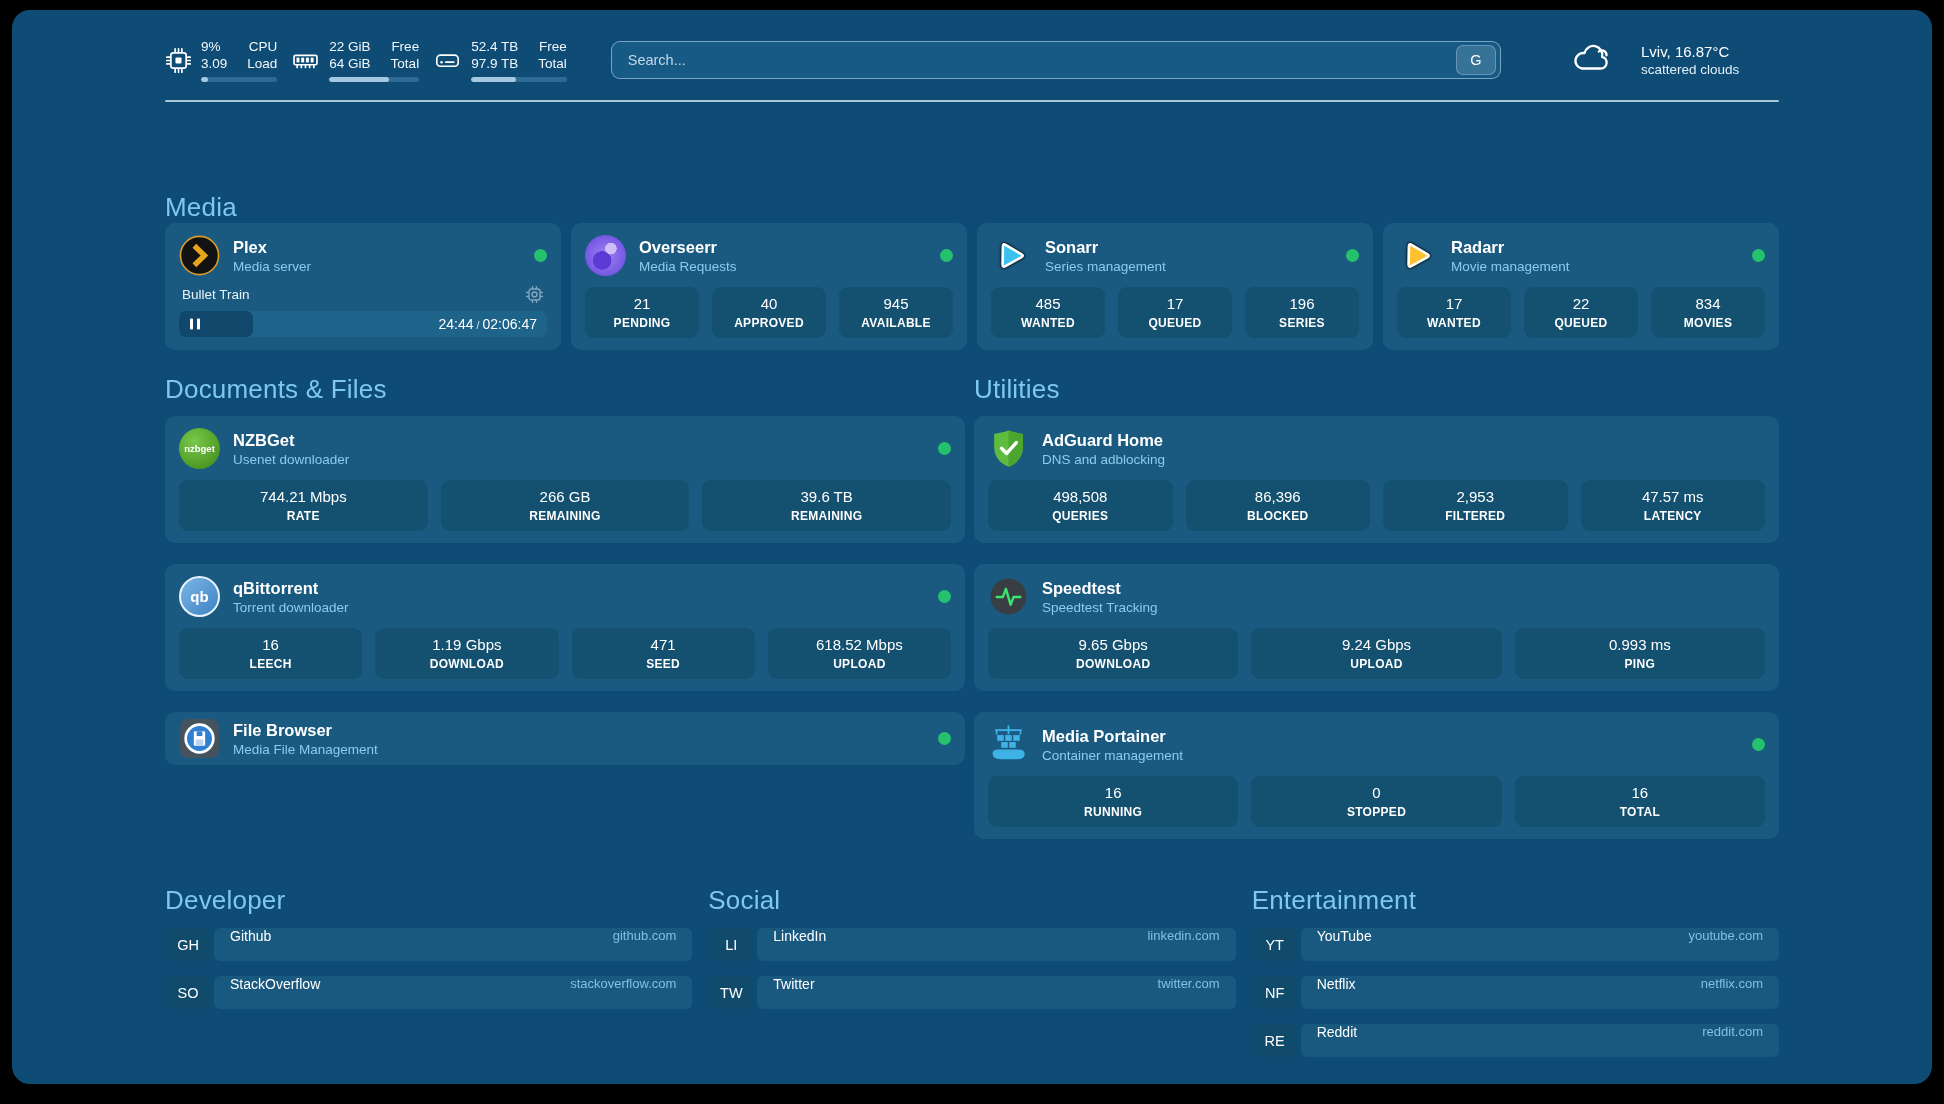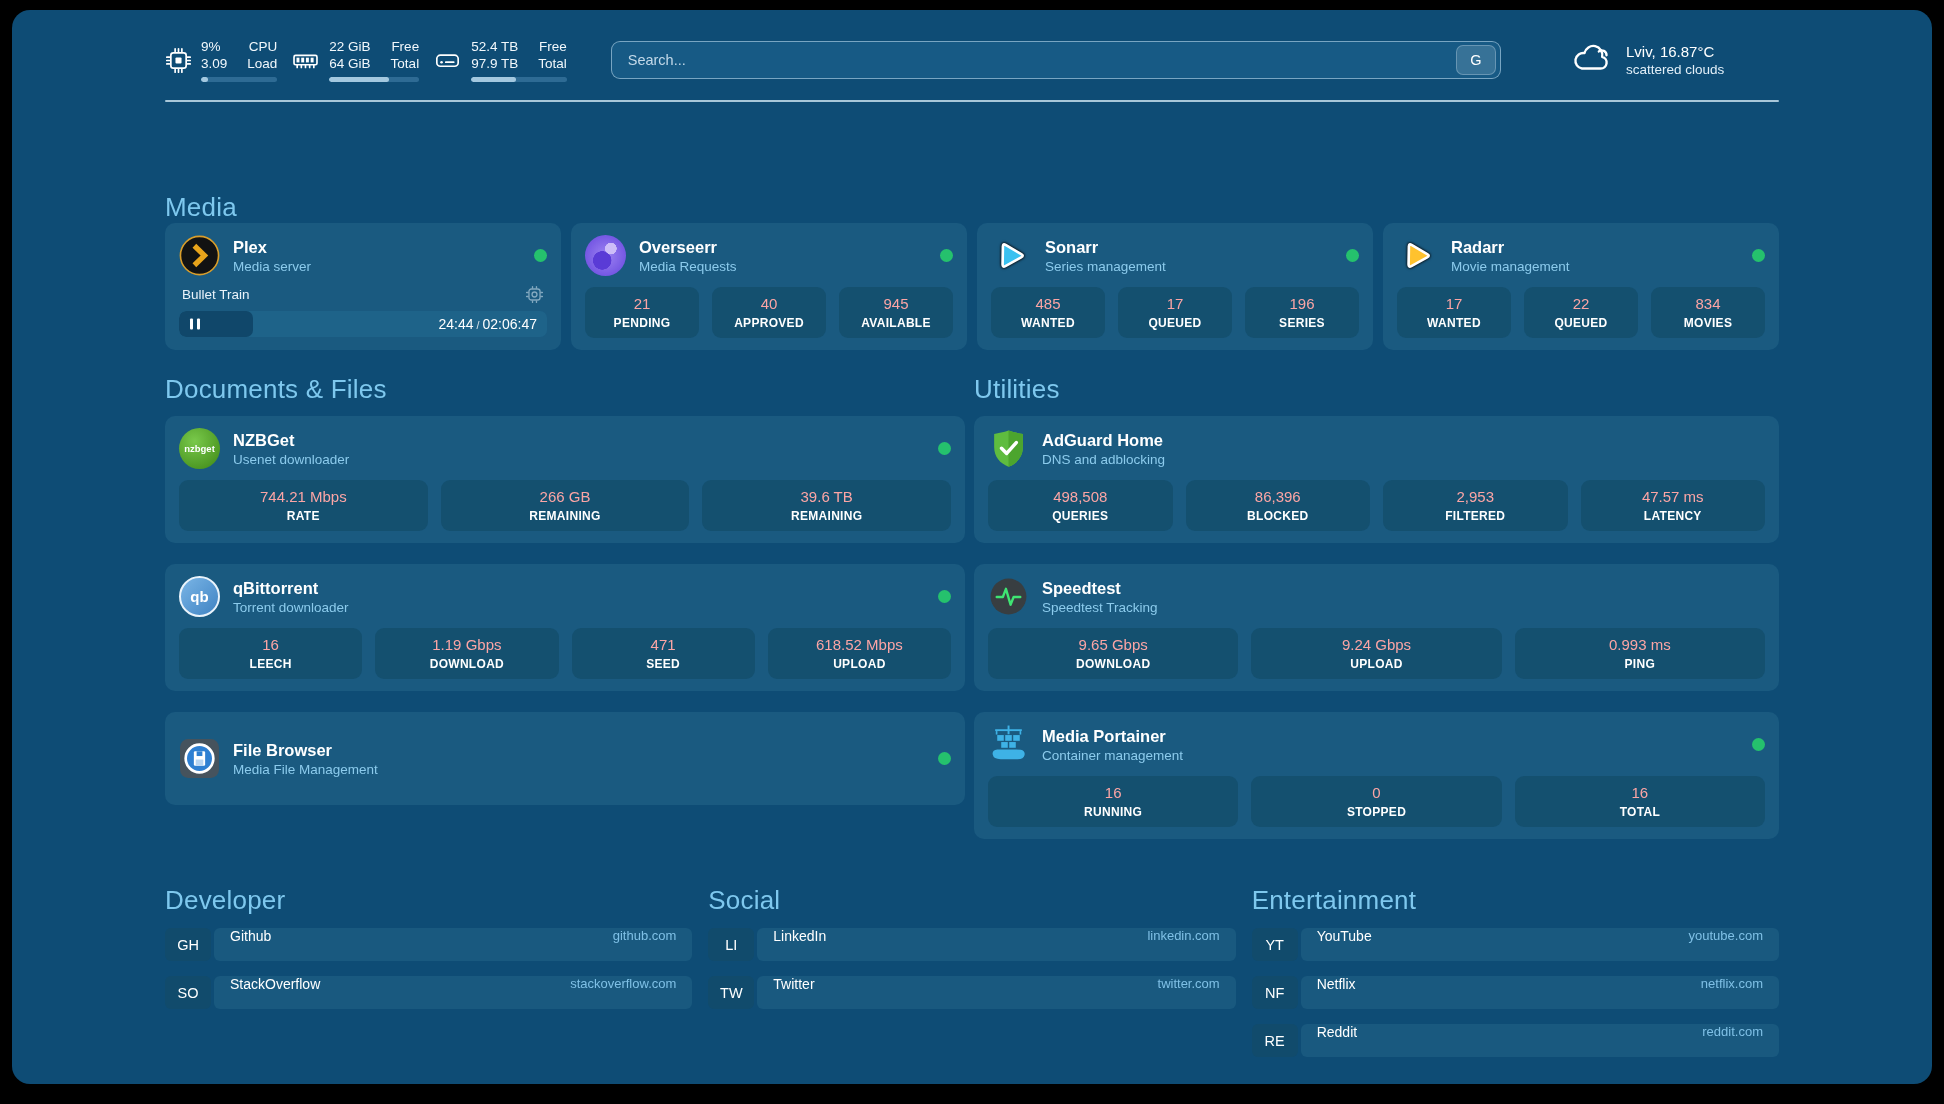--- a/index.html
+++ b/index.html
@@ -14,42 +14,42 @@
   .sys-body { display:flex; flex-direction:column; }
   .sys-text { display:flex; gap:20px; justify-content:space-between; }
   .sys-col { display:flex; flex-direction:column; color:#F2F8FC; font-size:13.5px; line-height:17px; }
   .sys-col.labs { text-align:right; }
   .sys-bar { margin-top:5px; height:5px; border-radius:3px; background:#2E6B94; overflow:hidden; }
   .sys-fill { height:100%; background:#A3C8DF; border-radius:3px; }
   .search-wrap { position:relative; flex:1; margin:0 70px 0 30px; }
   .search-input { width:100%; height:38px; border-radius:9px; background:#175A85; border:1.5px solid rgba(201,228,244,0.55); color:#EAF4FB; font-size:14.5px; padding:0 54px 0 16px; outline:none; font-family:"Liberation Sans", sans-serif; }
   .search-input::placeholder { color:#C3D9E9; }
   .search-engine { position:absolute; right:5px; top:4px; width:40px; height:30px; border-radius:7px; border:1px solid rgba(226,241,250,0.28); background:rgba(226,241,250,0.16); color:#fff; font-size:14.5px; cursor:pointer; font-family:"Liberation Sans", sans-serif; }
-  .weather { display:flex; align-items:center; gap:13px; min-width:208px; }
+  .weather { display:flex; align-items:center; gap:28px; min-width:208px; }
   .weather .w1 { color:#fff; font-size:15px; line-height:19px; }
   .weather .w2 { color:#E2EFF8; font-size:13.5px; line-height:18px; }
   .divider { margin-top:16px; height:2px; background:#D0E6F3; opacity:.8; border-radius:1px; }
 
   
   .section-title { font-size:26px; color:#7EC8EE; font-weight:500; letter-spacing:.2px; }
   .title-media { margin-top:90px; }
   .media-grid { display:grid; grid-template-columns:repeat(4,1fr); gap:10px; }
   .mid-row { display:grid; grid-template-columns:800px 805px; gap:9px; margin-top:24px; align-items:start; }
   .col-cards { display:flex; flex-direction:column; gap:21px; margin-top:11px; }
 
   
   .card { background:#1A5A80; border-radius:10px; padding:12px 14px; cursor:pointer; }
   .card-head { display:flex; align-items:center; gap:13px; }
   .app-icon { width:41px; height:41px; flex:none; display:flex; align-items:center; justify-content:center; }
   .app-name { font-size:16.5px; font-weight:600; color:#FFFFFF; line-height:20px; }
   .app-desc { font-size:13.5px; color:#8CCBEC; line-height:17px; margin-top:1px; }
   .dot { width:13px; height:13px; border-radius:50%; background:#25C16D; margin-left:auto; align-self:center; flex:none; }
   .stats { display:grid; grid-auto-flow:column; grid-auto-columns:1fr; gap:13px; margin-top:11px; }
   .stat { background:#14506F; border-radius:9px; padding:7px 4px; text-align:center; }
-  .stat-v { font-size:15px; color:#fca5a5; line-height:19px; }
+  .stat-v { font-size:15px; color:#ffffff; line-height:19px; }
   .stat-l { font-size:12px; font-weight:700; color:#FFFFFF; letter-spacing:.3px; line-height:15px; margin-top:3px; }
 
   
   .np-row { display:flex; justify-content:space-between; align-items:center; margin-top:9px; padding:0 3px; }
   .np-title { font-size:13.5px; color:#EAF3FA; }
   .chip-icon { opacity:.55; display:flex; }
   .np-bar { position:relative; margin-top:7px; height:26px; border-radius:7px; background:#1E6389; overflow:hidden; }
   .np-fill { position:absolute; left:0; top:0; bottom:0; background:#10476A; border-radius:7px; }
   .pause { position:absolute; left:11px; top:50%; transform:translateY(-50%); display:flex; gap:3.5px; cursor:pointer; }
   .pause span { display:block; width:3.4px; height:11px; background:#fff; border-radius:1px; }
@@ -368,21 +368,21 @@
                 <div class="stat-v">471</div>
                 <div class="stat-l">SEED</div>
               </div>
               <div class="stat">
                 <div class="stat-v">618.52 Mbps</div>
                 <div class="stat-l">UPLOAD</div>
               </div>
             </div>
           </div>
 
-          <div class="card" style="padding:26px 14px;">
+          <div class="card" style="padding:6px 14px;">
             <div class="card-head">
               <span class="app-icon">
                 <svg viewBox="0 0 40 40" width="41" height="41">
                     <rect x="1" y="1" width="38" height="38" rx="8" fill="#46535D"></rect>
                     <circle cx="20" cy="20" r="13.5" fill="#2F80D2" stroke="#fff" stroke-width="2.6"></circle>
                     <rect x="14.5" y="13" width="11" height="14" rx="1.2" fill="#fff"></rect>
                     <rect x="17.2" y="13" width="5.6" height="4.6" fill="#2F80D2"></rect>
                     <rect x="16.3" y="21" width="7.4" height="6" fill="#B9D6F2"></rect>
                   </svg>
               </span>

